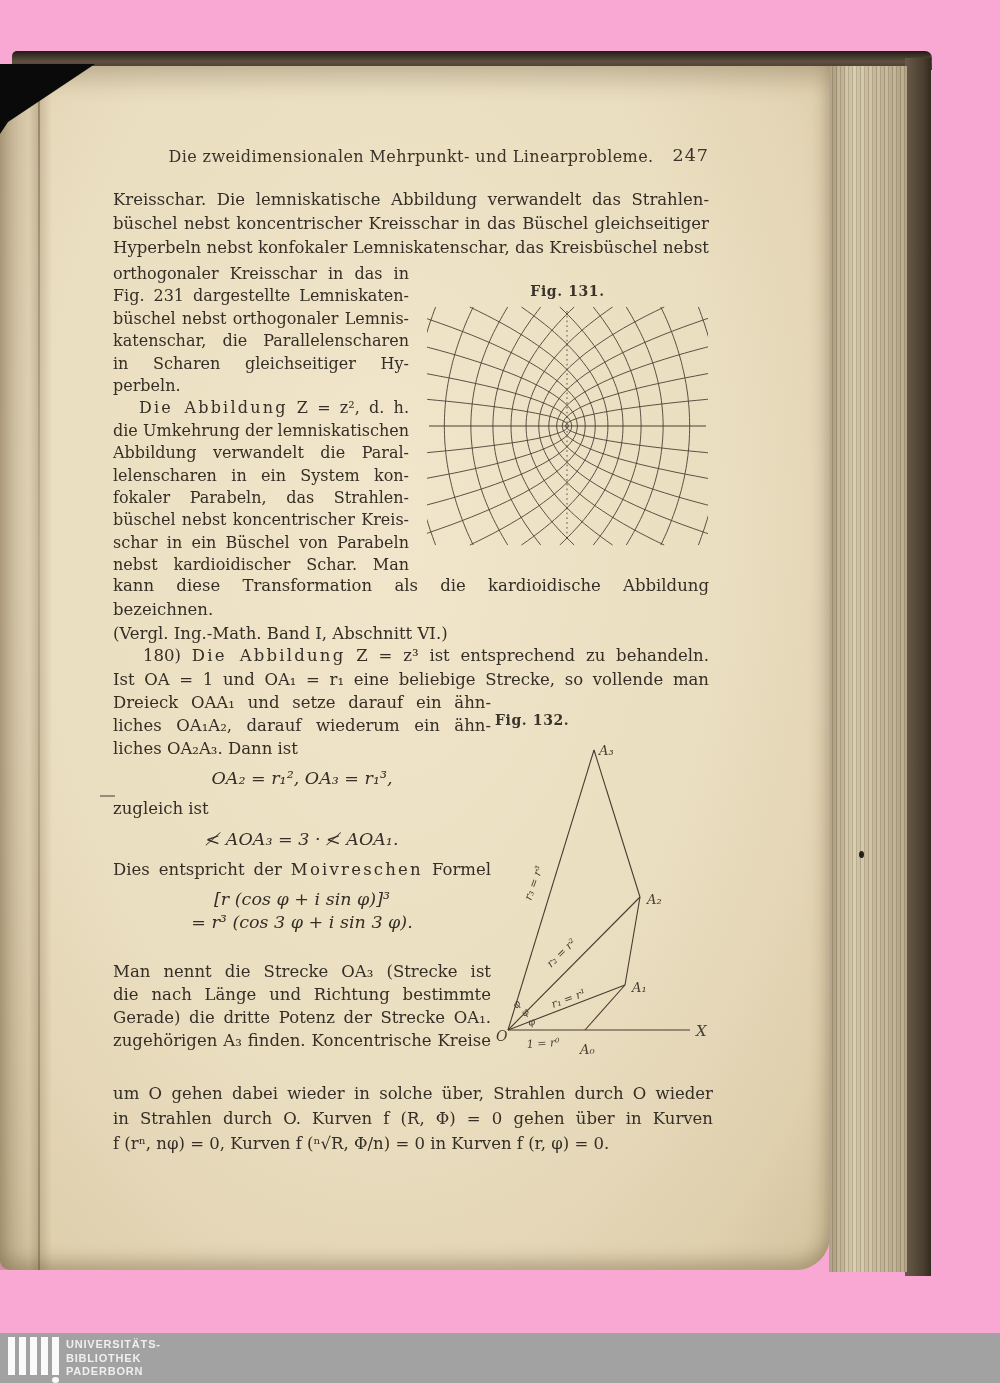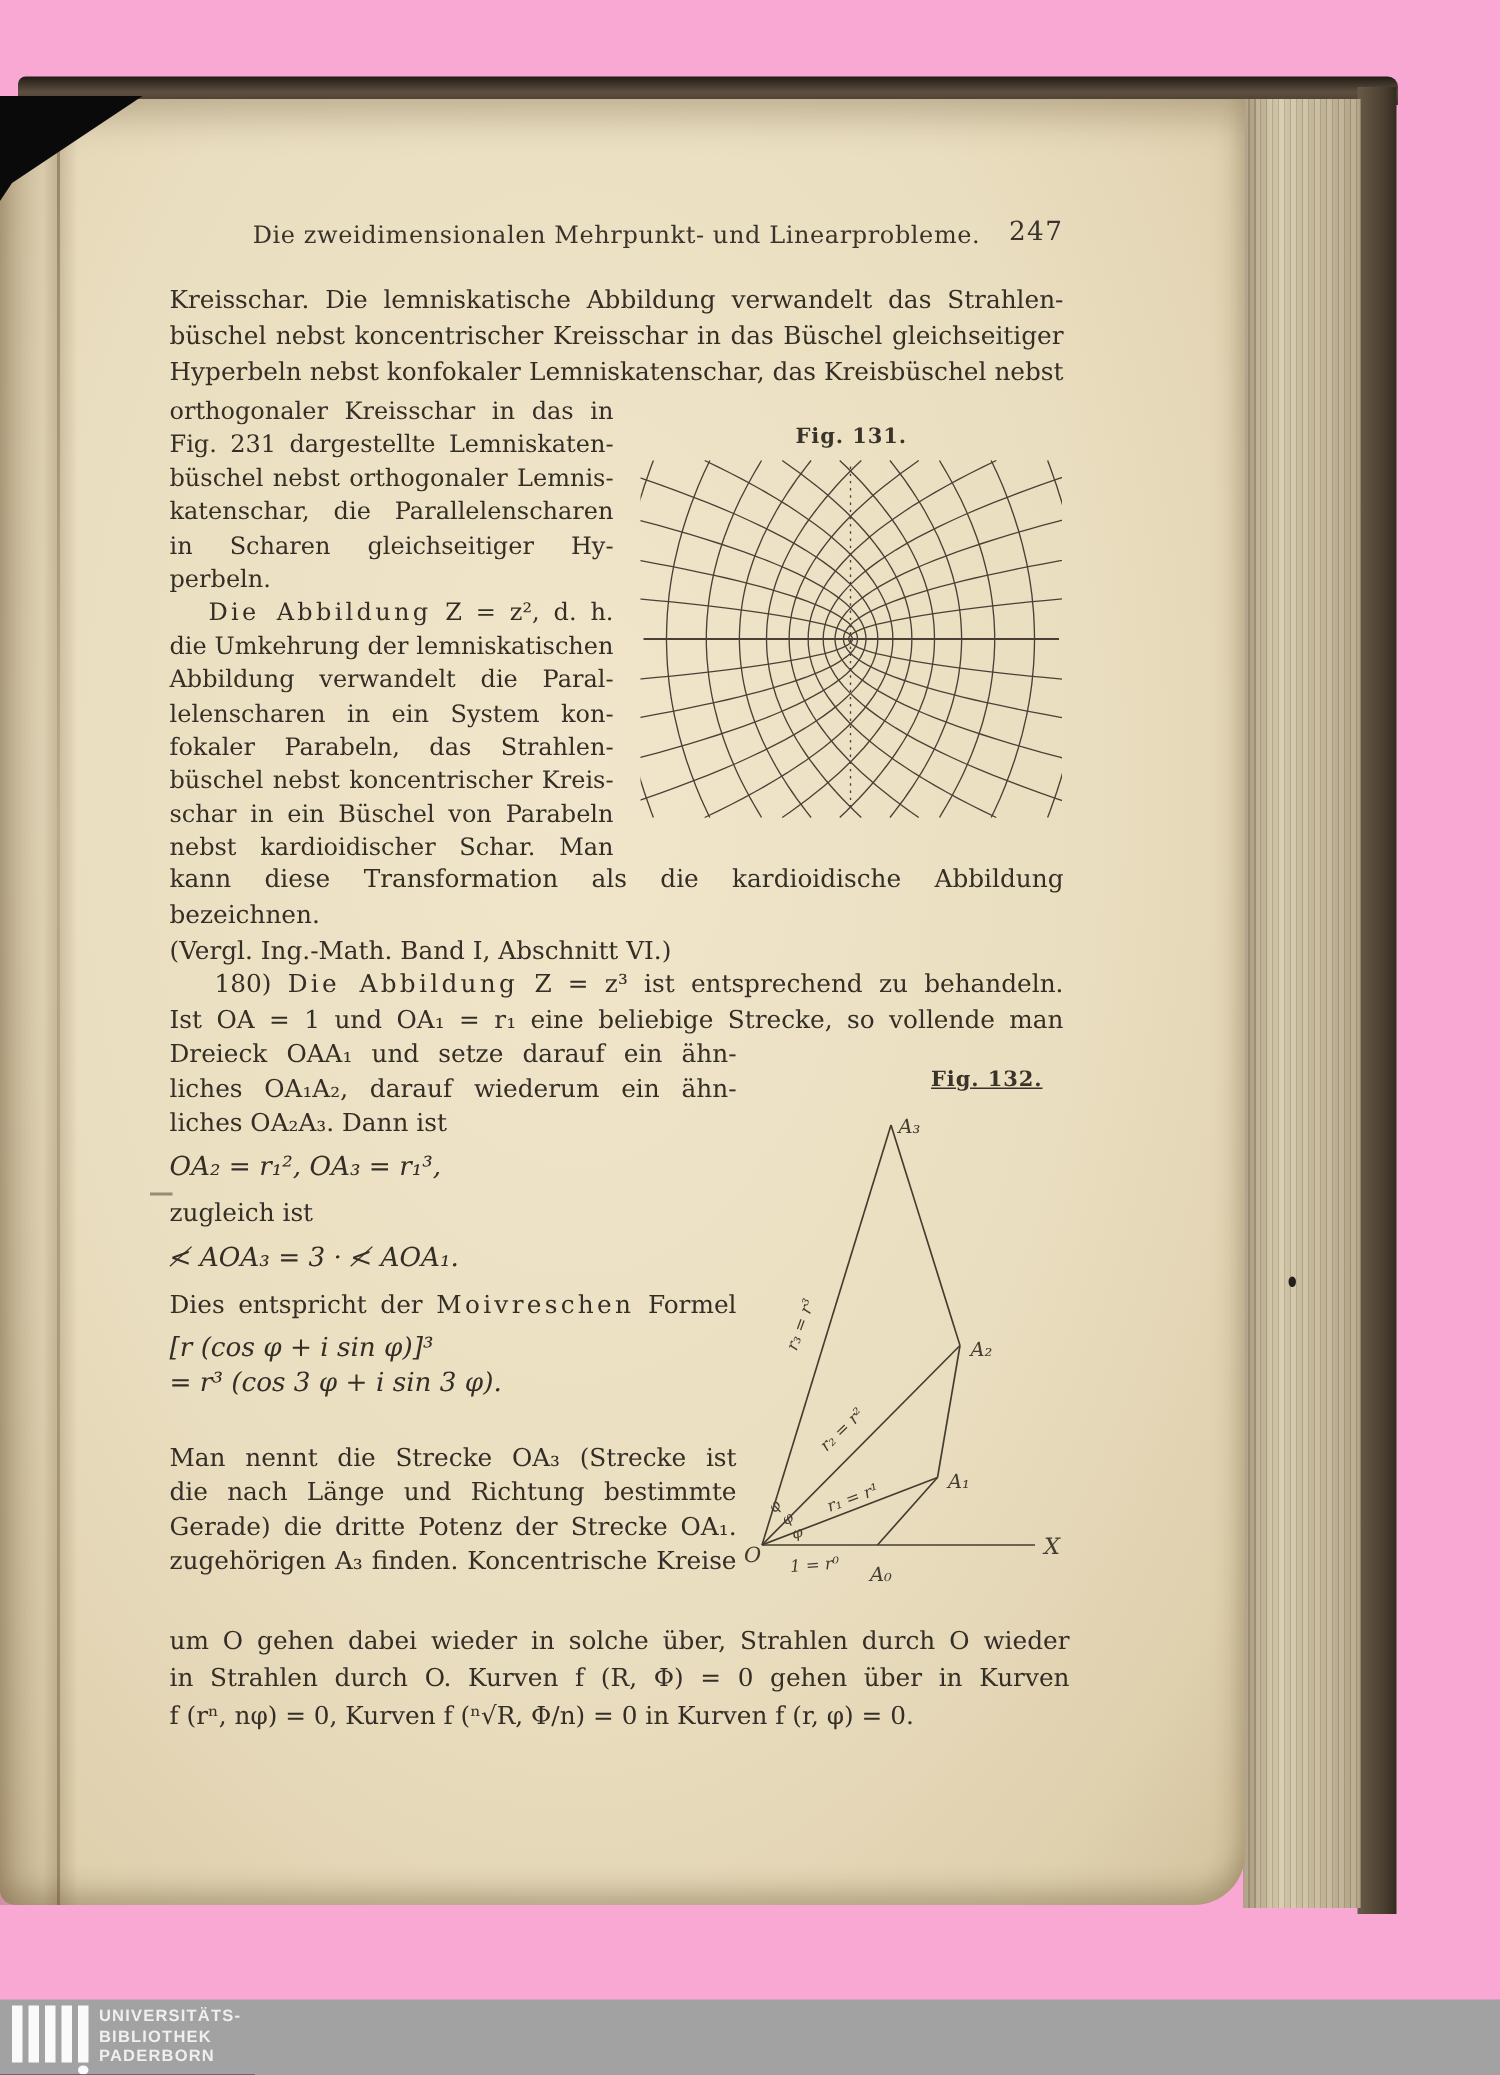--- a/index.html
+++ b/index.html
@@ -30,40 +30,40 @@
   .band{position:absolute;left:0;top:1333px;width:1000px;height:60px;background:#a2a2a2;
     font-family:"Liberation Sans","DejaVu Sans",sans-serif;}
   .bar{position:absolute;top:4px;width:7px;height:38px;background:#fafafa;}
   .bar-dot{position:absolute;top:44px;width:7px;height:6px;background:#fafafa;border-radius:50%;}
   .band-text{position:absolute;left:66px;top:5px;color:#efefef;font-weight:bold;font-size:11px;
     line-height:13.5px;letter-spacing:.8px;}
   
   .tblock{position:absolute;}
   .jline{text-align:justify;text-align-last:justify;white-space:normal;}
   .lline{text-align:left;}
-  .cline{}
+  .cline{text-align:center;}
   .header{left:113px;top:147px;width:596px;font-size:16px;letter-spacing:.4px;color:#3a332a;}
   .header .title{display:block;text-align:center;}
   .pagenum{position:absolute;right:0;top:-2px;font-size:17.5px;letter-spacing:1px;text-align:right;}
   .para1{left:113px;top:188px;width:596px;font-size:16.5px;line-height:24.2px;}
   .col1{left:113px;top:263px;width:296px;font-size:16px;line-height:22.4px;}
   .para2{left:113px;top:574px;width:596px;font-size:16.5px;line-height:24.2px;}
   .para3{left:113px;top:644px;width:596px;font-size:16.5px;line-height:24.2px;}
   .col2{left:113px;top:691px;width:378px;font-size:16.5px;line-height:23px;}
   .para4{left:113px;top:1081px;width:600px;font-size:16.5px;line-height:25px;}
   .indent1{padding-left:26px;}
   .indent2{padding-left:30px;}
   .sperr{letter-spacing:2.2px;}
   .formula{font-style:italic;font-size:17.5px;margin:7px 0;}
   .f2{margin:8px 0 7px 0;}
   .mt-disp{margin-top:26px;}
   
   .figcap{position:absolute;font-size:14px;font-weight:bold;letter-spacing:.6px;color:#3a332a;}
   .cap131{left:425px;top:283px;width:285px;text-align:center;}
-  .cap132{left:495px;top:712px;width:200px;text-align:right;text-decoration:underline;}
+  .cap132{left:495px;top:712px;width:200px;text-align:left;}
   .fig131-box{position:absolute;left:425px;top:302px;width:285px;height:246px;}
   .fig132-box{position:absolute;left:495px;top:715px;width:260px;height:355px;}
   svg text{font-family:"DejaVu Serif","DejaVu Sans",serif;}
 </style>
 </head>
 <body>
 
 <div class="stage">
 
   <div class="cover-top"></div>

